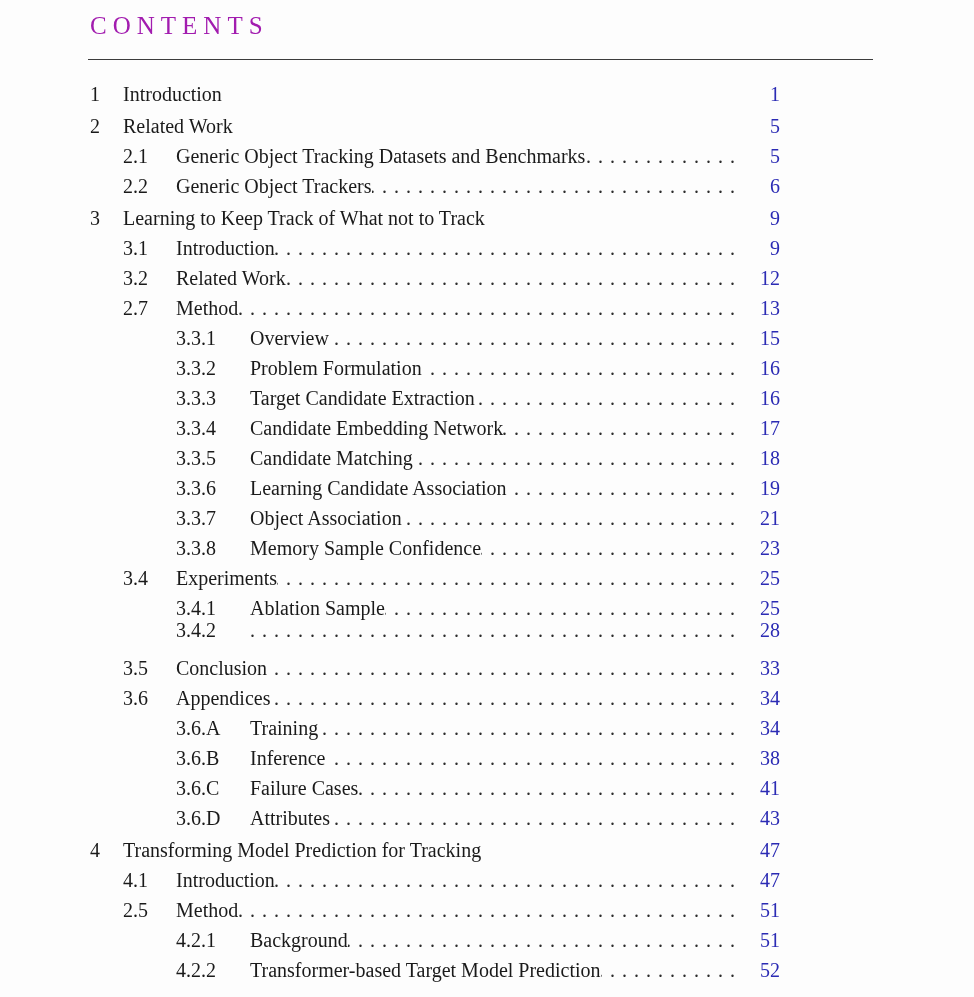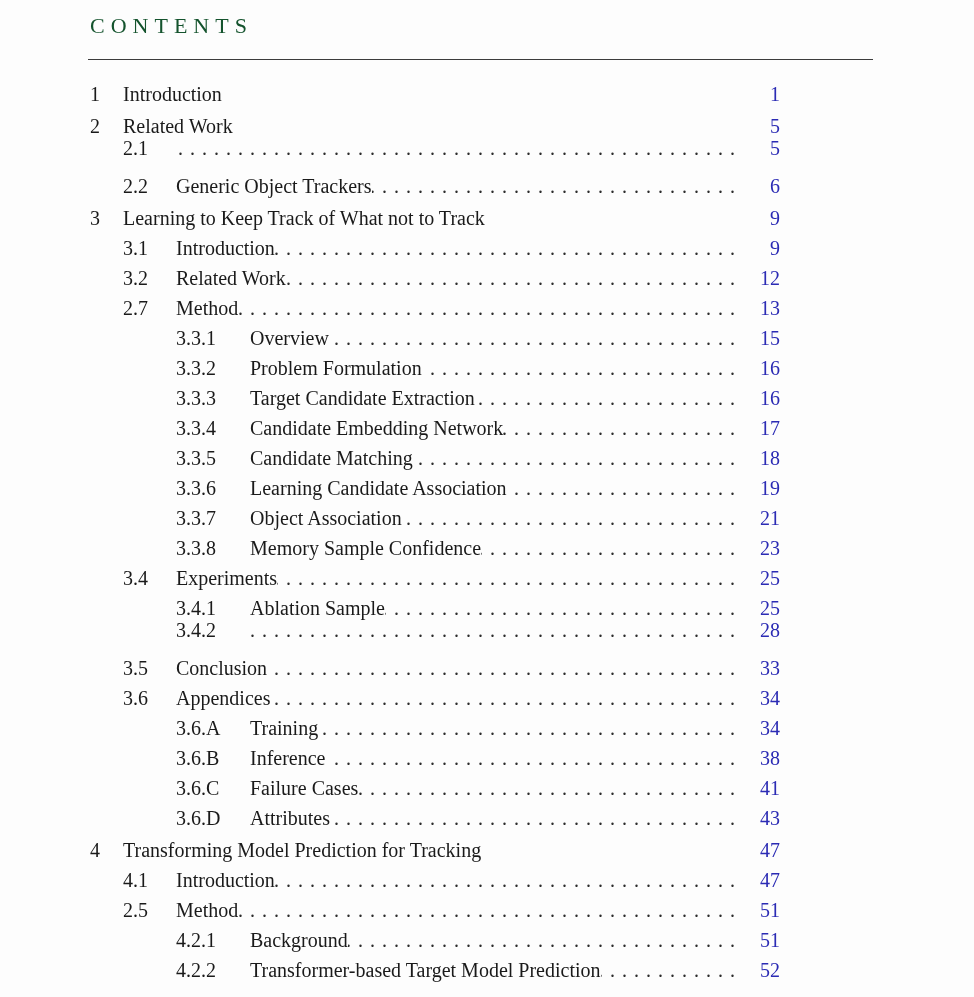--- a/index.html
+++ b/index.html
@@ -11,23 +11,23 @@
     height: 997px;
     background: #fdfdfd;
     font-family: "Liberation Serif", "DejaVu Serif", serif;
     color: #1a1a1a;
     overflow: hidden;
   }
   .page {
     padding: 14px 0 0 90px;
   }
   .heading {
-    font-size: 22px;
+    font-size: 25px;
     letter-spacing: 6px;
-    color: #14532d;
+    color: #a21caf;
     line-height: 24px;
   }
   .rule {
     width: 785px;
     border: none;
     border-top: 1.3px solid #3c3c3c;
     margin: 21px 0 0 -2px;
   }
   .toc {
     margin-top: 15px;
@@ -86,20 +86,21 @@
     <span class="pagenum">1</span>
   </div>
       <div class="toc-row level-1">
     <span class="num">2</span>
     <span class="title">Related Work</span>
     <span class="leader"></span>
     <span class="pagenum">5</span>
   </div>
       <div class="toc-row level-2">
     <span class="num">2.1</span>
+    <span class="title">Generic Object Tracking Datasets and Benchmarks</span>
     <span class="leader">. . . . . . . . . . . . . . . . . . . . . . . . . . . . . . . . . . . . . . . . . . . . . . . . . . . . . . . . . . . . . . . . . . . . . . . . . . . . . . . . . . . . . . . . . . . . . . . . . . . .</span>
     <span class="pagenum">5</span>
   </div>
       <div class="toc-row level-2">
     <span class="num">2.2</span>
     <span class="title">Generic Object Trackers</span>
     <span class="leader">. . . . . . . . . . . . . . . . . . . . . . . . . . . . . . . . . . . . . . . . . . . . . . . . . . . . . . . . . . . . . . . . . . . . . . . . . . . . . . . . . . . . . . . . . . . . . . . . . . . .</span>
     <span class="pagenum">6</span>
   </div>
       <div class="toc-row level-1">

